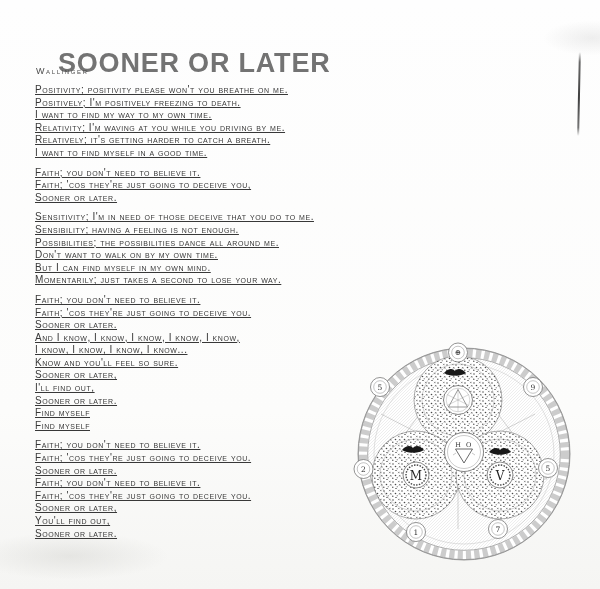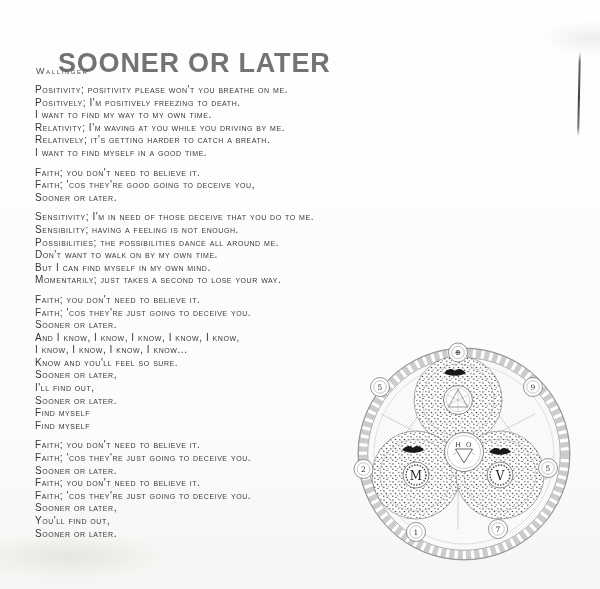--- a/index.html
+++ b/index.html
@@ -20,21 +20,21 @@
   .artist{
     position:absolute;left:36px;top:66px;margin:0;
     font-size:9px;font-variant:small-caps;letter-spacing:1.6px;color:#4c4c4c;
   }
   .lyrics{
     position:absolute;left:35px;top:84px;width:330px;
     font-size:10px;font-variant:small-caps;letter-spacing:.55px;
     color:#383838;
   }
   .stanza{margin:0 0 7px 0;}
-  .line{display:block;line-height:12.6px;white-space:nowrap;}
+  .line{display:block;line-height:12.6px;white-space:nowrap;text-decoration:underline;}
   .mandala{position:absolute;left:349px;top:339px;}
   .scratch{
     position:absolute;left:578px;top:52px;width:2px;height:84px;
     background:linear-gradient(180deg,transparent 0%,#6a6a6a 12%,#3f3f3f 55%,#777 90%,transparent 100%);
     border-radius:1px;transform:rotate(1.2deg);
   }
   svg text{font-family:"DejaVu Serif","Liberation Serif",serif;}
 </style>
 </head>
 <body>
@@ -48,21 +48,21 @@
       <p class="stanza">
         <span class="line">Positivity; positivity please won't you breathe on me.</span>
         <span class="line">Positively; I'm positively freezing to death.</span>
         <span class="line">I want to find my way to my own time.</span>
         <span class="line">Relativity; I'm waving at you while you driving by me.</span>
         <span class="line">Relatively; it's getting harder to catch a breath.</span>
         <span class="line">I want to find myself in a good time.</span>
       </p>
       <p class="stanza">
         <span class="line">Faith; you don't need to believe it.</span>
-        <span class="line">Faith; 'cos they're good going to deceive you,</span>
+        <span class="line">Faith; 'cos they're just going to deceive you,</span>
         <span class="line">Sooner or later.</span>
       </p>
       <p class="stanza">
         <span class="line">Sensitivity; I'm in need of those deceive that you do to me.</span>
         <span class="line">Sensibility; having a feeling is not enough.</span>
         <span class="line">Possibilities; the possibilities dance all around me.</span>
         <span class="line">Don't want to walk on by my own time.</span>
         <span class="line">But I can find myself in my own mind.</span>
         <span class="line">Momentarily; just takes a second to lose your way.</span>
       </p>

